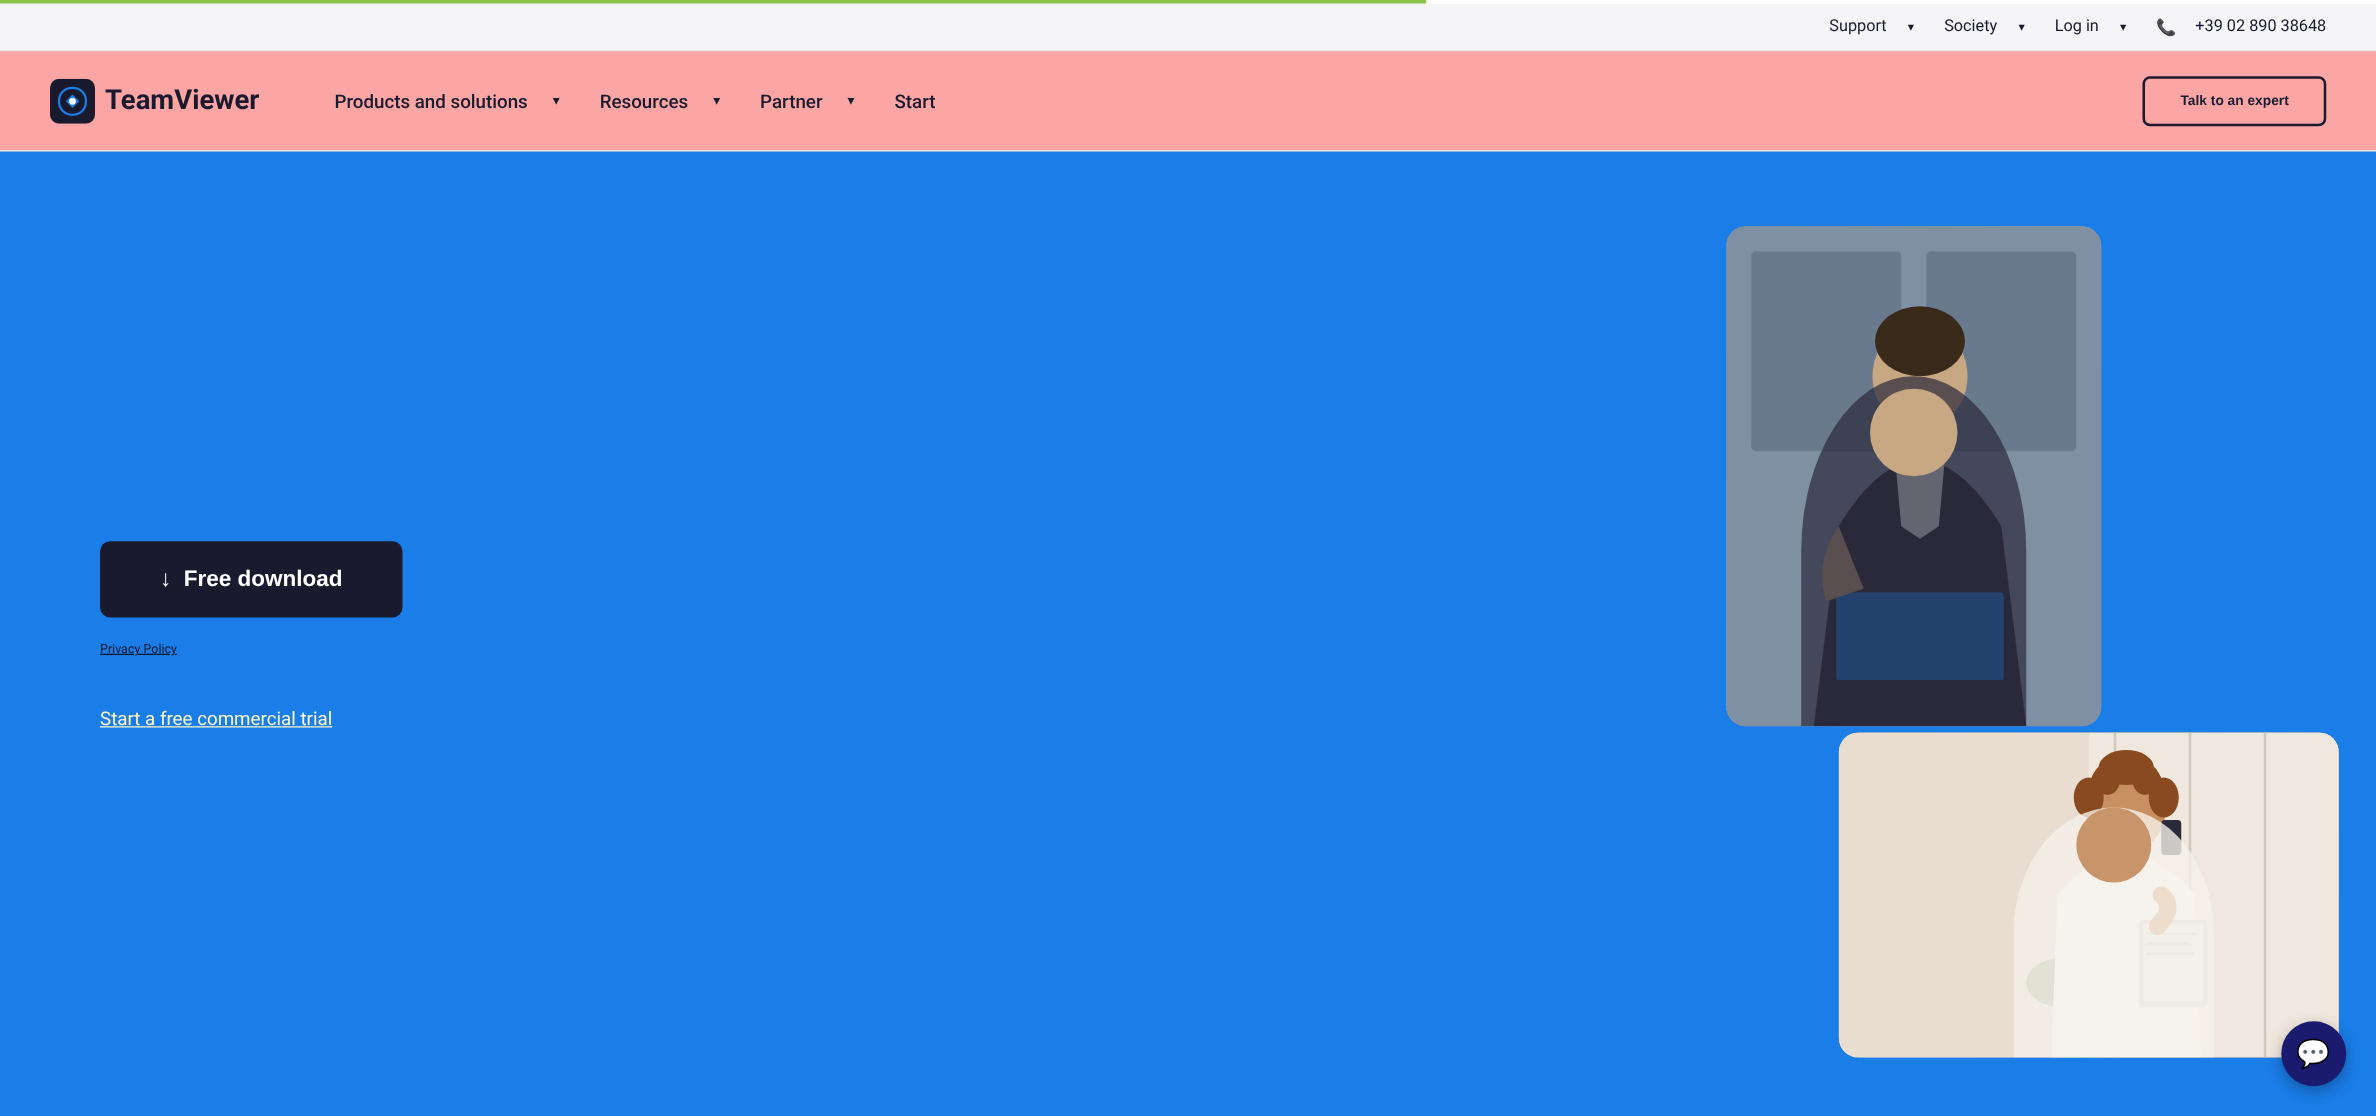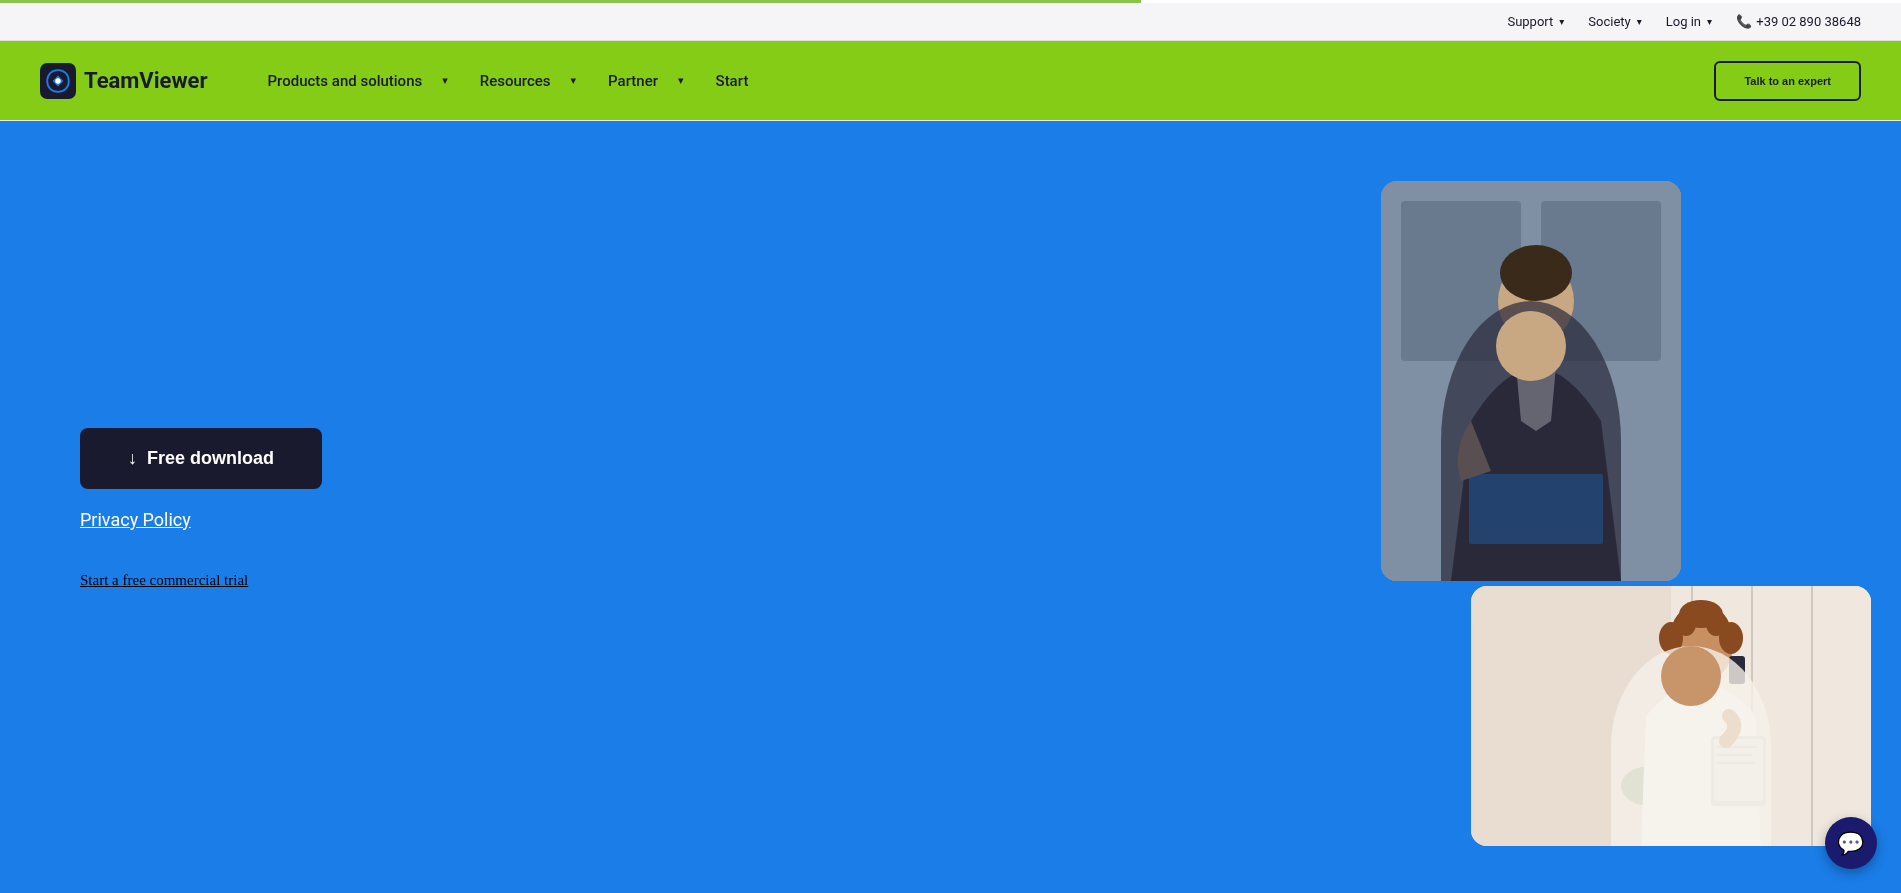--- a/index.html
+++ b/index.html
@@ -12,35 +12,35 @@
       justify-content: flex-end;
       align-items: center;
       padding: 6px 40px;
       gap: 24px;
       border-bottom: 1px solid #e0e0e0;
       height: 38px;
     }
     .top-bar-item {
       display: flex;
       align-items: center;
-      gap: 4px;
+      gap: 15px;
       font-size: 13px;
       color: #1a1a2e;
       cursor: pointer;
       text-decoration: none;
     }
     .top-bar-item .chevron {
       font-size: 10px;
       margin-left: 2px;
     }
     .phone-icon { font-size: 13px; }
 
     
     .main-nav {
-      background: #84cc16;
+      background: #fca5a5;
       display: flex;
       align-items: center;
       padding: 0 40px;
       height: 80px;
       border-bottom: 1px solid #e8e8e8;
       position: relative;
       z-index: 10;
     }
     .logo-area {
       display: flex;
@@ -127,38 +127,37 @@
       border-radius: 8px;
       cursor: pointer;
       border: none;
       margin-bottom: 20px;
     }
     .download-arrow {
       font-size: 18px;
     }
     .privacy-link {
       display: block;
-      color: #ffffff;
-      font-size: 18px;
+      color: #0f172a;
+      font-size: 10px;
       text-decoration: underline;
       margin-bottom: 40px;
       cursor: pointer;
     }
     .business-text {
       color: #ffffff;
       font-size: 15px;
       margin-bottom: 8px;
       opacity: 0.95;
     }
     .trial-link {
-      color: #000000;
+      color: #fef9c3;
       font-size: 15px;
       text-decoration: underline;
       cursor: pointer;
-      font-family: Liberation Serif, serif;
     }
 
     
     .hero-images {
       position: absolute;
       right: 0;
       top: 0;
       bottom: 0;
       width: 580px;
       display: flex;

